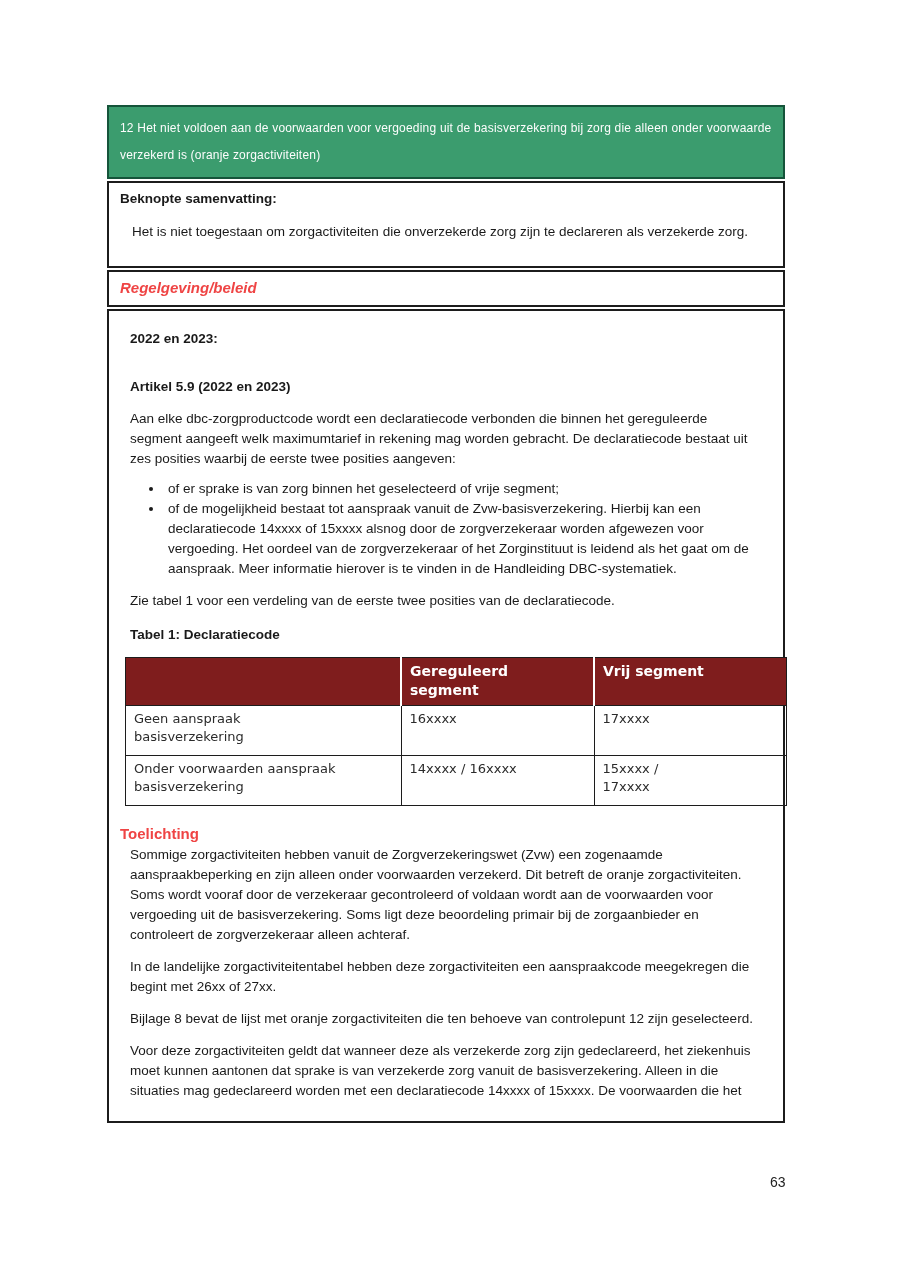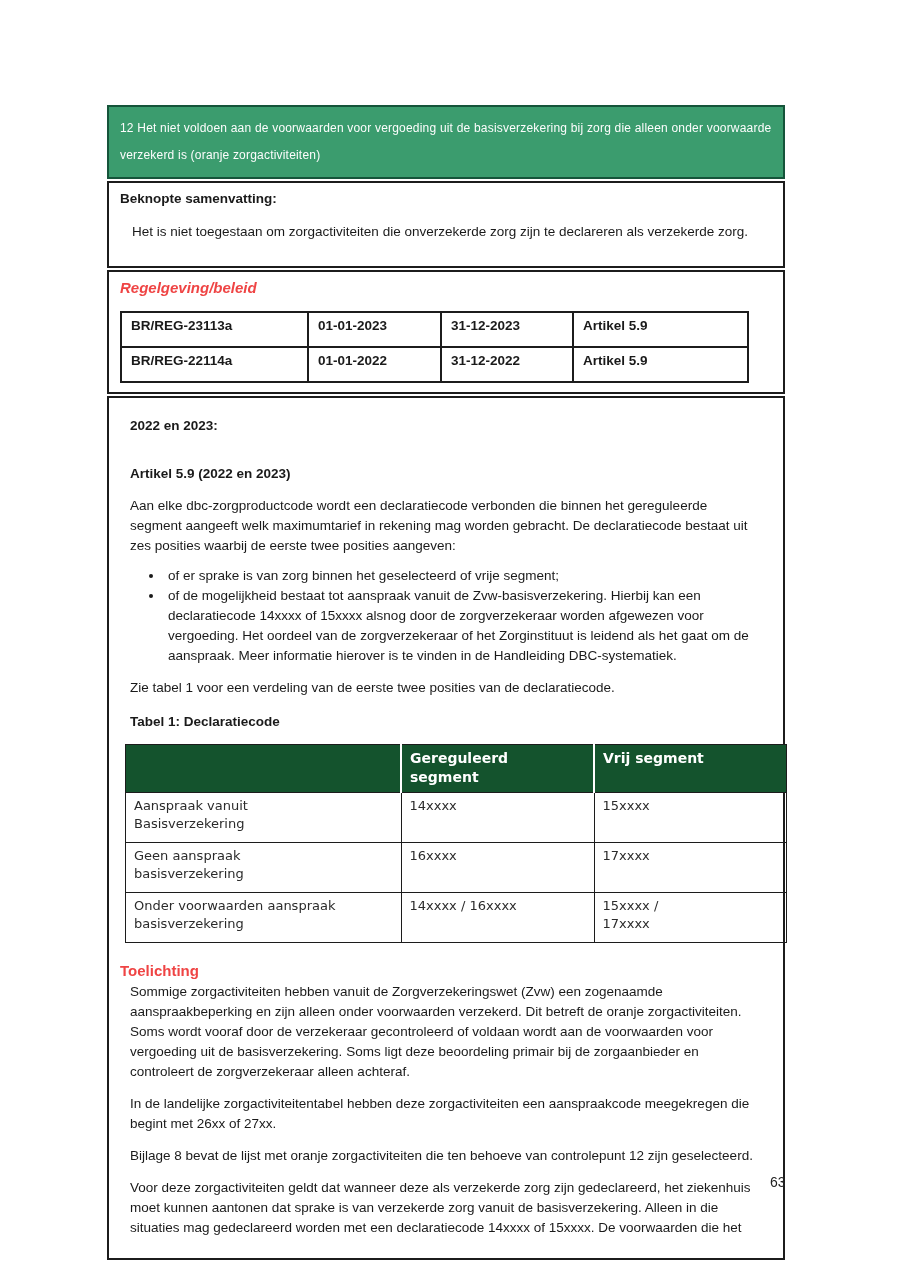--- a/index.html
+++ b/index.html
@@ -43,21 +43,21 @@
   .mt-cap { margin-top:14px !important; }
   .mt-toel { margin-top:18px !important; }
   .main ul { margin:8px 0 0 0; padding:0 0 0 44px; }
   .main li { padding-left:4px; margin:0; }
 
   table.dectable {
     border-collapse:collapse; table-layout:fixed; width:608px;
     margin:12px 0 0 5px; font-family:"DejaVu Sans", sans-serif;
   }
   table.dectable th {
-    background:#14532d; color:#ffffff; text-align:left; font-size:14px;
+    background:#7f1d1d; color:#ffffff; text-align:left; font-size:14px;
     line-height:19px; padding:4px 8px 5px 8px; border-top:1.5px solid #1c1c1c;
     border-bottom:1.5px solid #1c1c1c; vertical-align:top;
   }
   table.dectable th + th { border-left:2px solid #ffffff; }
   table.dectable th:first-child { border-left:1.5px solid #1c1c1c; }
   table.dectable th:last-child { border-right:1.5px solid #1c1c1c; }
   table.dectable td {
     border:1.5px solid #1c1c1c; font-size:13px; line-height:18px; color:#2b2b2b;
     vertical-align:top; padding:4px 8px 9px 8px;
   }
@@ -77,36 +77,20 @@
       <div>12 Het niet voldoen aan de voorwaarden voor vergoeding uit de basisverzekering bij zorg die alleen onder voorwaarde verzekerd is (oranje zorgactiviteiten)</div>
     </section>
 
     <section class="sec summary">
       <p class="lbl">Beknopte samenvatting:</p>
       <p class="txt">Het is niet toegestaan om zorgactiviteiten die onverzekerde zorg zijn te declareren als verzekerde zorg.</p>
     </section>
 
     <section class="sec regulation">
       <h3 class="teal-h italic">Regelgeving/beleid</h3>
-      <table class="regtable">
-        <tbody>
-          <tr>
-            <td class="c0">BR/REG-23113a</td>
-            <td class="c1">01-01-2023</td>
-            <td class="c2">31-12-2023</td>
-            <td class="c3">Artikel 5.9</td>
-          </tr>
-          <tr>
-            <td class="c0">BR/REG-22114a</td>
-            <td class="c1">01-01-2022</td>
-            <td class="c2">31-12-2022</td>
-            <td class="c3">Artikel 5.9</td>
-          </tr>
-        </tbody>
-      </table>
     </section>
 
     <section class="sec main">
       <p class="bold">2022 en 2023:</p>
       <p class="bold mt-lg">Artikel 5.9 (2022 en 2023)</p>
       <p class="mt-md">Aan elke dbc-zorgproductcode wordt een declaratiecode verbonden die binnen het gereguleerde segment aangeeft welk maximumtarief in rekening mag worden gebracht. De declaratiecode bestaat uit zes posities waarbij de eerste twee posities aangeven:</p>
       <ul>
         <li>of er sprake is van zorg binnen het geselecteerd of vrije segment;</li>
         <li>of de mogelijkheid bestaat tot aanspraak vanuit de Zvw-basisverzekering. Hierbij kan een declaratiecode 14xxxx of 15xxxx alsnog door de zorgverzekeraar worden afgewezen voor vergoeding. Het oordeel van de zorgverzekeraar of het Zorginstituut is leidend als het gaat om de aanspraak. Meer informatie hierover is te vinden in de Handleiding DBC-systematiek.</li>
       </ul>
@@ -116,26 +100,20 @@
       <table class="dectable">
         <thead>
           <tr>
             <th class="c0 pre"></th>
             <th class="c1 pre">Gereguleerd
 segment</th>
             <th class="c2 pre">Vrij segment</th>
           </tr>
         </thead>
         <tbody>
-          <tr>
-            <td class="c0 pre">Aanspraak vanuit
-Basisverzekering</td>
-            <td class="c1 pre">14xxxx</td>
-            <td class="c2 pre">15xxxx</td>
-          </tr>
           <tr>
             <td class="c0 pre">Geen aanspraak
 basisverzekering</td>
             <td class="c1 pre">16xxxx</td>
             <td class="c2 pre">17xxxx</td>
           </tr>
           <tr>
             <td class="c0 pre">Onder voorwaarden aanspraak
 basisverzekering</td>
             <td class="c1 pre">14xxxx / 16xxxx</td>

